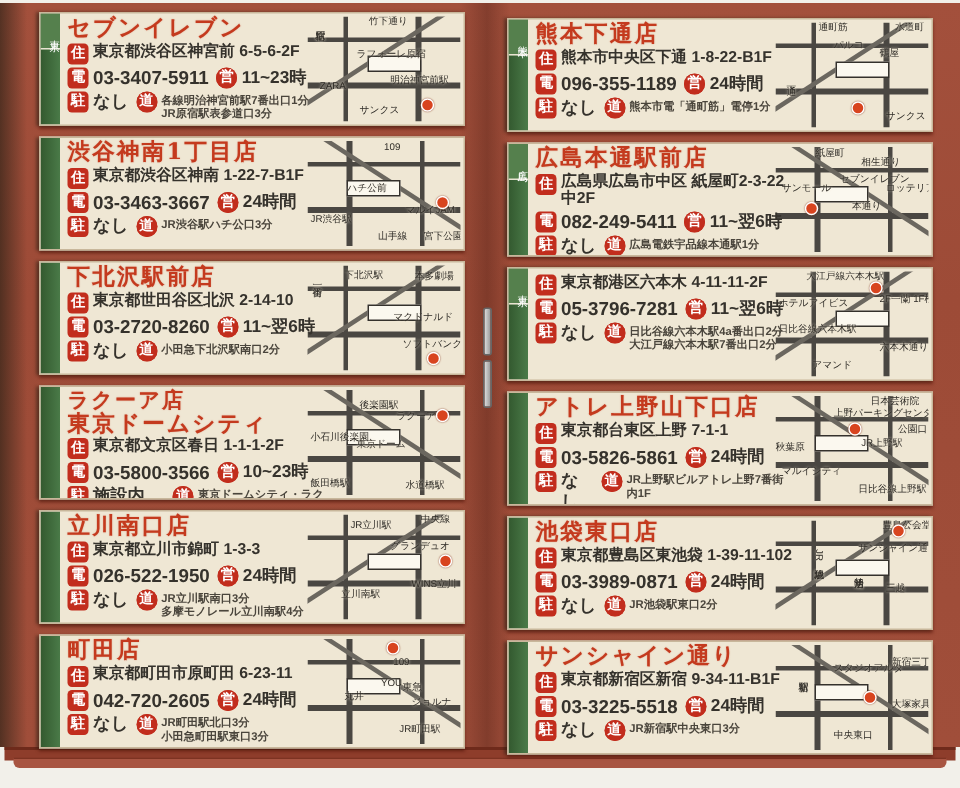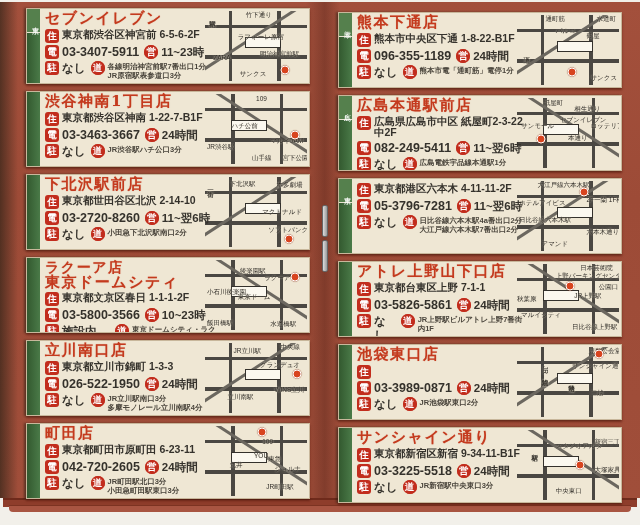--- a/index.html
+++ b/index.html
@@ -526,20 +526,21 @@
   </div>
       <div class="card">
     <div class="strip">
       
     </div>
     <div class="content">
       <div class="name">池袋東口店</div>
 
       <div class="row">
         <span class="badge sq">住</span>
+        <span class="addr">東京都豊島区東池袋 1-39-11-102</span>
       </div>
       <div class="row">
         <span class="badge sq">電</span>
         <span class="phone">03-3989-0871</span>
         <span class="badge cir">営</span>
         <span class="hours">24時間</span>
       </div>
       <div class="row">
         <span class="badge sq">駐</span>
         <span class="park">なし</span>

